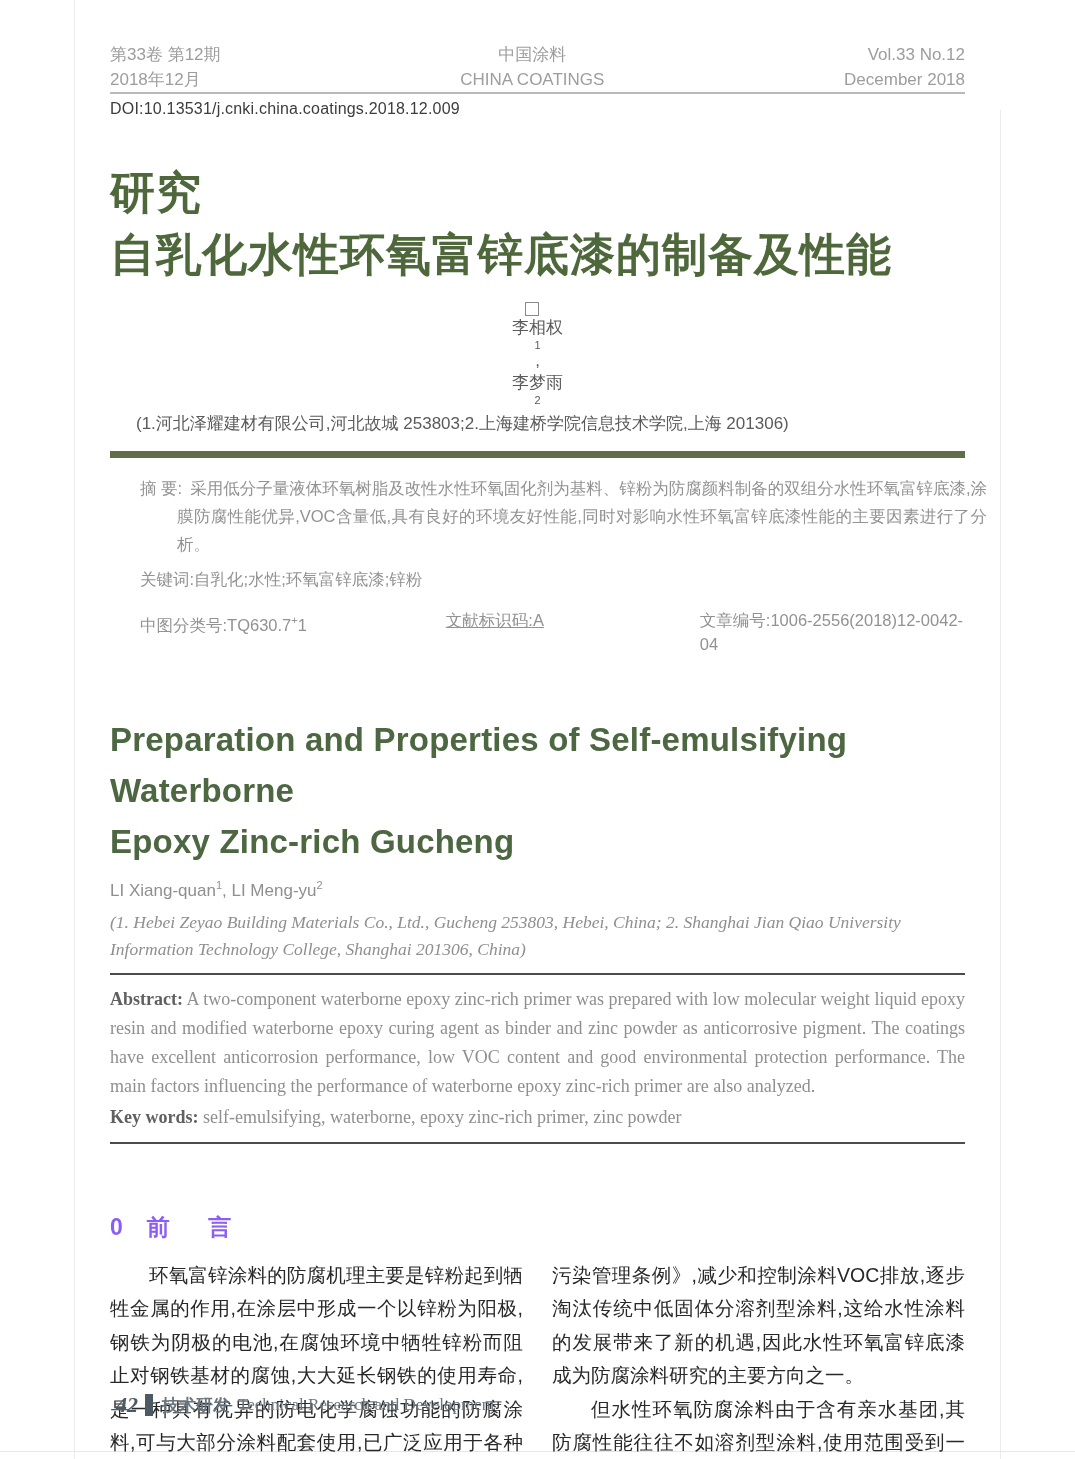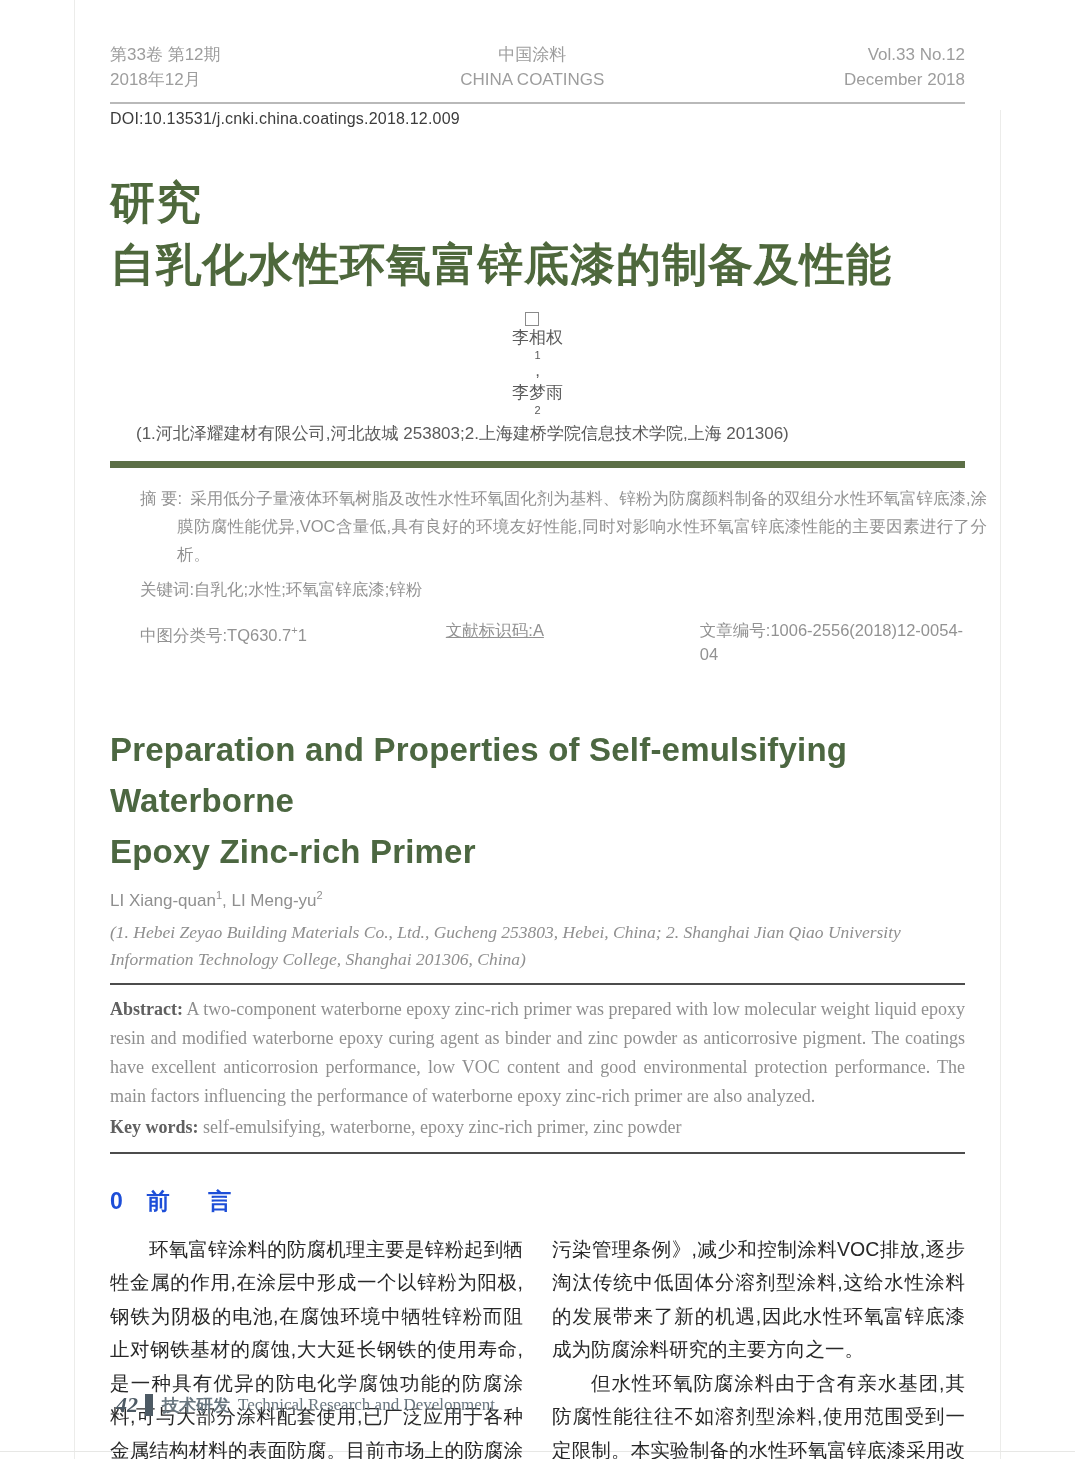--- a/index.html
+++ b/index.html
@@ -13,21 +13,21 @@
     position:absolute;inset:0;background:#ffffff;overflow:hidden;
   }
   .scan-edge-left{position:absolute;left:74px;top:0;bottom:0;width:1px;background:#ececea;}
   .scan-edge-right{position:absolute;left:1000px;top:110px;bottom:0;width:1px;background:#ececea;}
   .scan-edge-bottom{position:absolute;left:0;right:0;top:1451px;height:1px;background:#e7e7e5;}
   .content{margin:0 110px;width:855px;position:relative;}
 
   
   .jheader{
     display:flex;justify-content:space-between;align-items:flex-end;
-    padding-top:42px;padding-bottom:10px;border-bottom:2px solid #b9b9b9;
+    padding-top:42px;padding-bottom:0;border-bottom:2px solid #b9b9b9;
     color:#9d9d9d;font-size:17px;line-height:25px;
   }
   .jheader .c{text-align:center;}
   .jheader .r{text-align:right;}
   .doi{margin-top:6px;color:#3c3c3c;font-size:16px;letter-spacing:.2px;}
 
   
   .title-cn{
     margin-top:44px;color:#4e683c;font-weight:bold;
     font-size:45px;line-height:62px;letter-spacing:1px;
@@ -70,21 +70,21 @@
     font-family:"Liberation Serif","DejaVu Serif",serif;
   }
   .abs-en b,.kw-en b{color:#606060;}
   .kw-en{
     margin-top:2px;color:#8f8f8f;font-size:18px;line-height:29px;
     font-family:"Liberation Serif","DejaVu Serif",serif;
   }
 
   
   .sec-head{
-    margin-top:32px;color:#1d4ed8;font-weight:bold;font-size:23px;letter-spacing:2px;
+    margin-top:68px;color:#8b5cf6;font-weight:bold;font-size:23px;letter-spacing:2px;
   }
   .sec-head .num{margin-right:22px;}
   .sec-head .ttl{letter-spacing:16px;}
   .cols{display:flex;gap:29px;margin-top:16px;}
   .col{width:413px;color:#282828;font-size:19.5px;line-height:33.5px;text-align:justify;}
   .col p{margin:0;text-indent:2em;}
   .col p+p{margin-top:0;}
   
   .pfooter{
     position:absolute;left:116px;top:1392px;display:flex;align-items:center;
@@ -142,26 +142,26 @@
     <div class="affil-cn">(1.河北泽耀建材有限公司,河北故城  253803;2.上海建桥学院信息技术学院,上海  201306)</div>
 
     <div class="rule-green"></div>
 
     <div class="abs-cn"><span style="margin-right:8px;">摘  要:</span><span>采用低分子量液体环氧树脂及改性水性环氧固化剂为基料、锌粉为防腐颜料制备的双组分水性环氧富锌底漆,涂膜防腐性能优异,VOC含量低,具有良好的环境友好性能,同时对影响水性环氧富锌底漆性能的主要因素进行了分析。</span></div>
     <div class="kw-cn"><span>关键词:</span><span>自乳化;水性;环氧富锌底漆;锌粉</span></div>
 
     <div class="clc-row">
       <div class="i1"><span>中图分类号:TQ630.7</span><sup>+</sup><span>1</span></div>
       <div class="i2">文献标识码:A</div>
-      <div class="i3">文章编号:1006-2556(2018)12-0054-04</div>
+      <div class="i3">文章编号:1006-2556(2018)12-0042-04</div>
     </div>
 
     <h2 class="title-en" style="margin:58px 0 0 0;">
       <div>Preparation and Properties of Self-emulsifying Waterborne</div>
-      <div>Epoxy Zinc-rich Primer</div>
+      <div>Epoxy Zinc-rich Gucheng</div>
     </h2>
 
     <div class="authors-en">
       <span>LI Xiang-quan</span><sup>1</sup><span>, </span><span>LI Meng-yu</span><sup>2</sup>
     </div>
     <div class="affil-en">(1. Hebei Zeyao Building Materials Co., Ltd., Gucheng 253803, Hebei, China; 2. Shanghai Jian Qiao University Information Technology College, Shanghai 201306, China)</div>
 
     <div class="rule-dark"></div>
 
     <p class="abs-en" style="margin-bottom:0;"><b>Abstract:</b><span> A two-component waterborne epoxy zinc-rich primer was prepared with low molecular weight liquid epoxy resin and modified waterborne epoxy curing agent as binder and zinc powder as anticorrosive pigment. The coatings have excellent anticorrosion performance, low VOC content and good environmental protection performance. The main factors influencing the performance of waterborne epoxy zinc-rich primer are also analyzed.</span></p>

